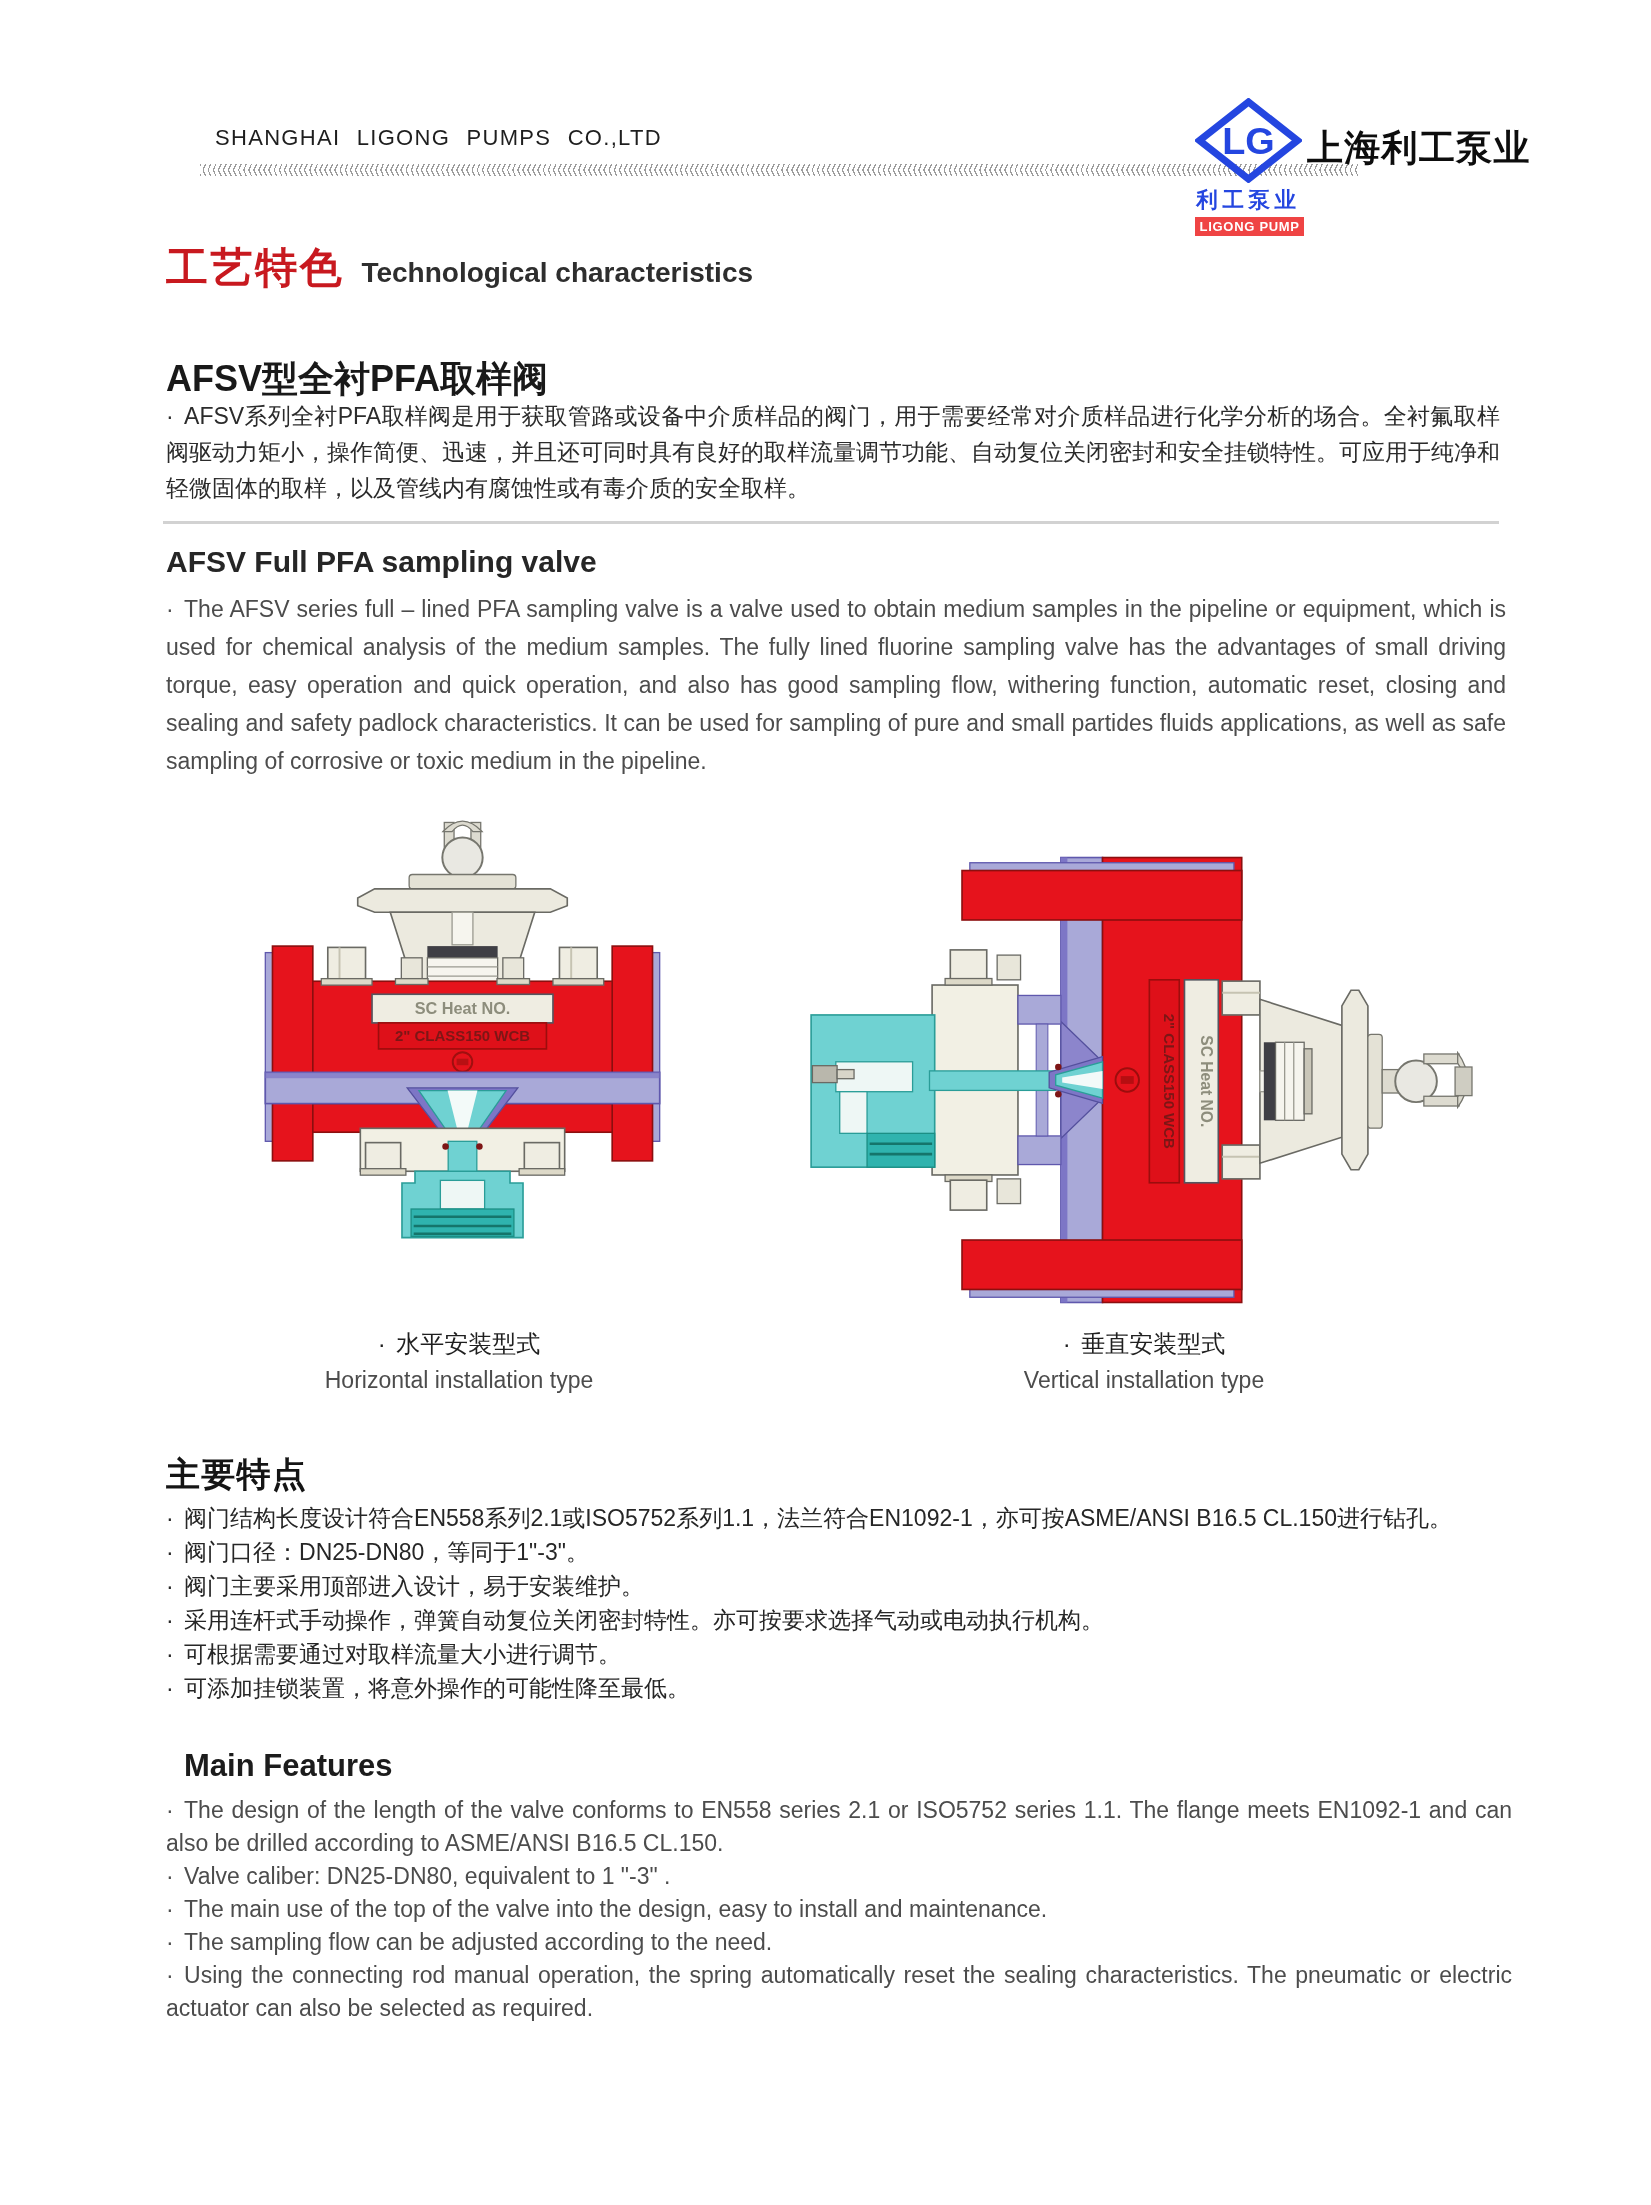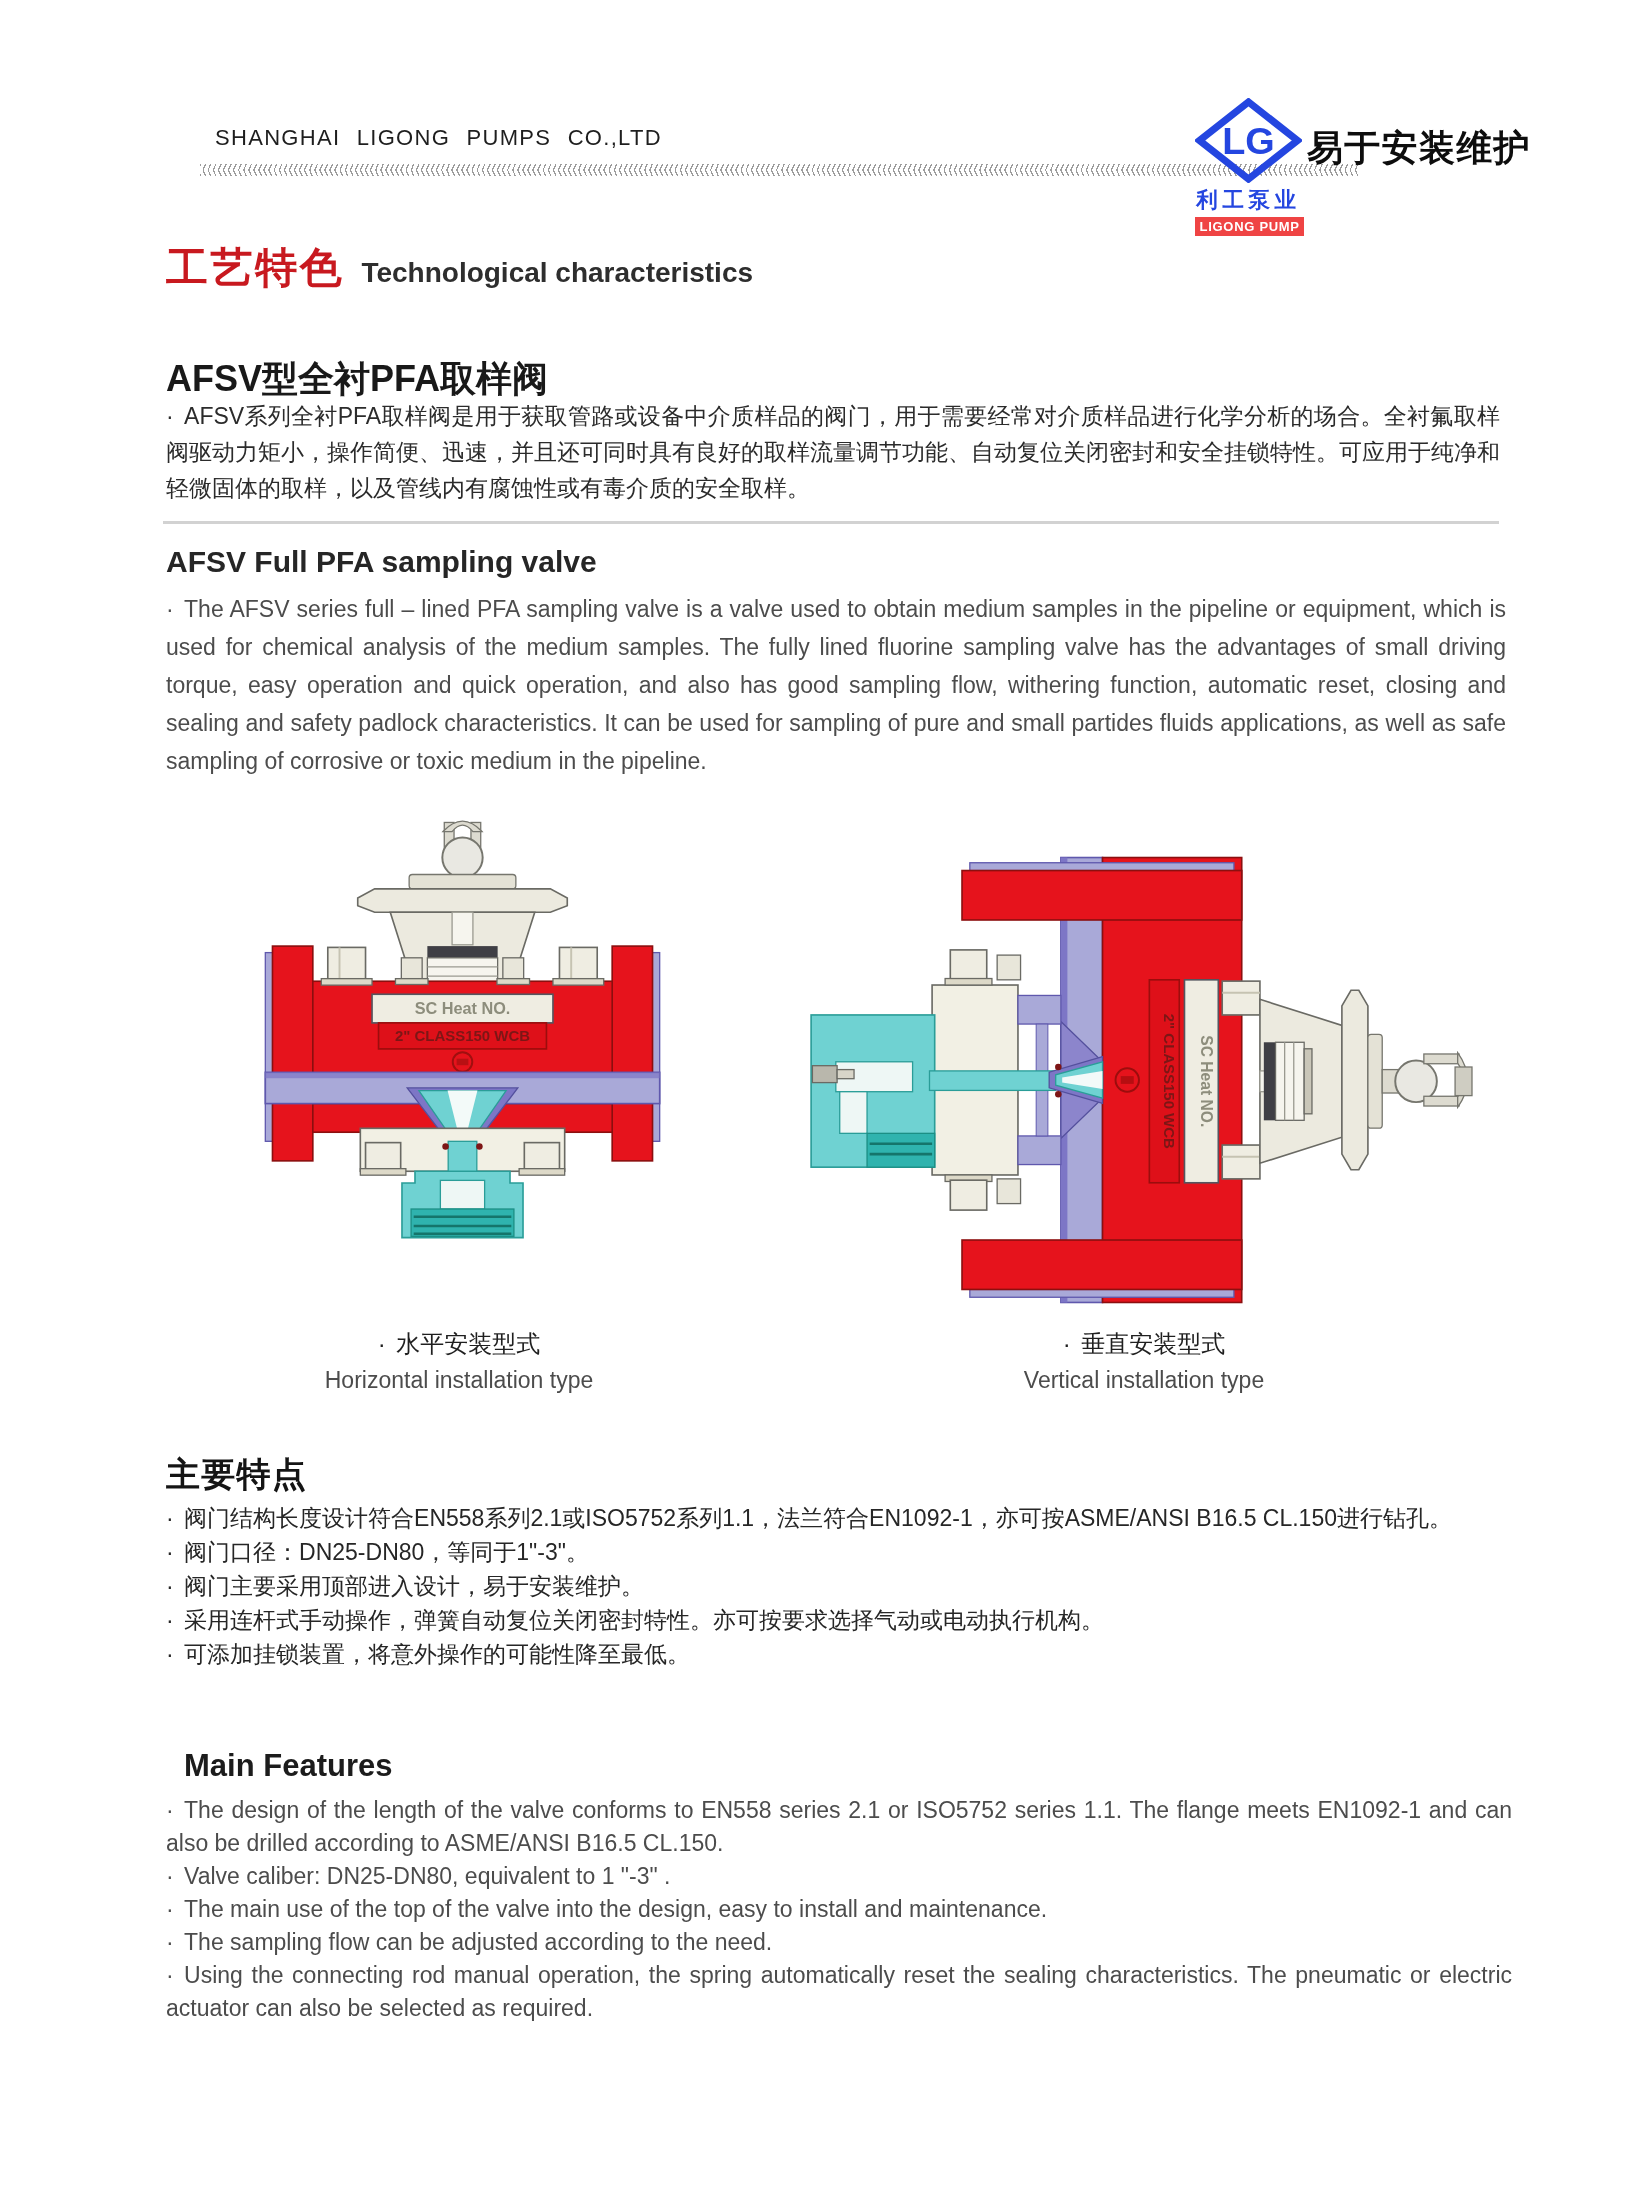--- a/index.html
+++ b/index.html
@@ -63,21 +63,21 @@
   <div class="rule-b"></div>
 
   <div class="logo">
     <svg width="107" height="85" viewBox="0 0 164 130">
       <polygon points="82,6 157,65 82,124 7,65" fill="none" stroke="#2446e0" stroke-width="11"></polygon>
       <text x="82" y="86" font-size="58" font-weight="bold" fill="#2446e0" text-anchor="middle">LG</text>
     </svg>
     <div class="logo-cn">利工泵业</div>
     <div class="logo-en">LIGONG PUMP</div>
   </div>
-  <div class="brand">易于安装维护</div>
+  <div class="brand">上海利工泵业</div>
 
   <div class="title-row">
     <span class="title-cn">工艺特色</span>
     <span class="title-en">Technological characteristics</span>
   </div>
 
   <div class="h-cn">AFSV型全衬PFA取样阀</div>
   <div class="p-cn"><span class="dot">·</span><span>AFSV系列全衬PFA取样阀是用于获取管路或设备中介质样品的阀门，用于需要经常对介质样品进行化学分析的场合。全衬氟取样阀驱动力矩小，操作简便、迅速，并且还可同时具有良好的取样流量调节功能、自动复位关闭密封和安全挂锁特性。可应用于纯净和轻微固体的取样，以及管线内有腐蚀性或有毒介质的安全取样。</span></div>
 
   <div class="divider"></div>
@@ -265,20 +265,21 @@
   <div class="feat-cn">
 
       <div class="feat-row"><span class="dot">·</span><span>阀门结构长度设计符合EN558系列2.1或ISO5752系列1.1，法兰符合EN1092-1，亦可按ASME/ANSI B16.5 CL.150进行钻孔。</span></div>
 
       <div class="feat-row"><span class="dot">·</span><span>阀门口径：DN25-DN80，等同于1"-3"。</span></div>
 
       <div class="feat-row"><span class="dot">·</span><span>阀门主要采用顶部进入设计，易于安装维护。</span></div>
 
       <div class="feat-row"><span class="dot">·</span><span>采用连杆式手动操作，弹簧自动复位关闭密封特性。亦可按要求选择气动或电动执行机构。</span></div>
 
+      <div class="feat-row"><span class="dot">·</span><span>可根据需要通过对取样流量大小进行调节。</span></div>
 
       <div class="feat-row"><span class="dot">·</span><span>可添加挂锁装置，将意外操作的可能性降至最低。</span></div>
     </div>
 
   <div class="feat-en-h">Main Features</div>
   <div class="feat-en">
 
       <div class="feat-row"><span class="dot">·</span><span>The design of the length of the valve conforms to EN558 series 2.1 or ISO5752 series 1.1. The flange meets EN1092-1 and can also be drilled according to ASME/ANSI B16.5 CL.150.</span></div>
 
       <div class="feat-row"><span class="dot">·</span><span>Valve caliber: DN25-DN80, equivalent to 1 "-3" .</span></div>

